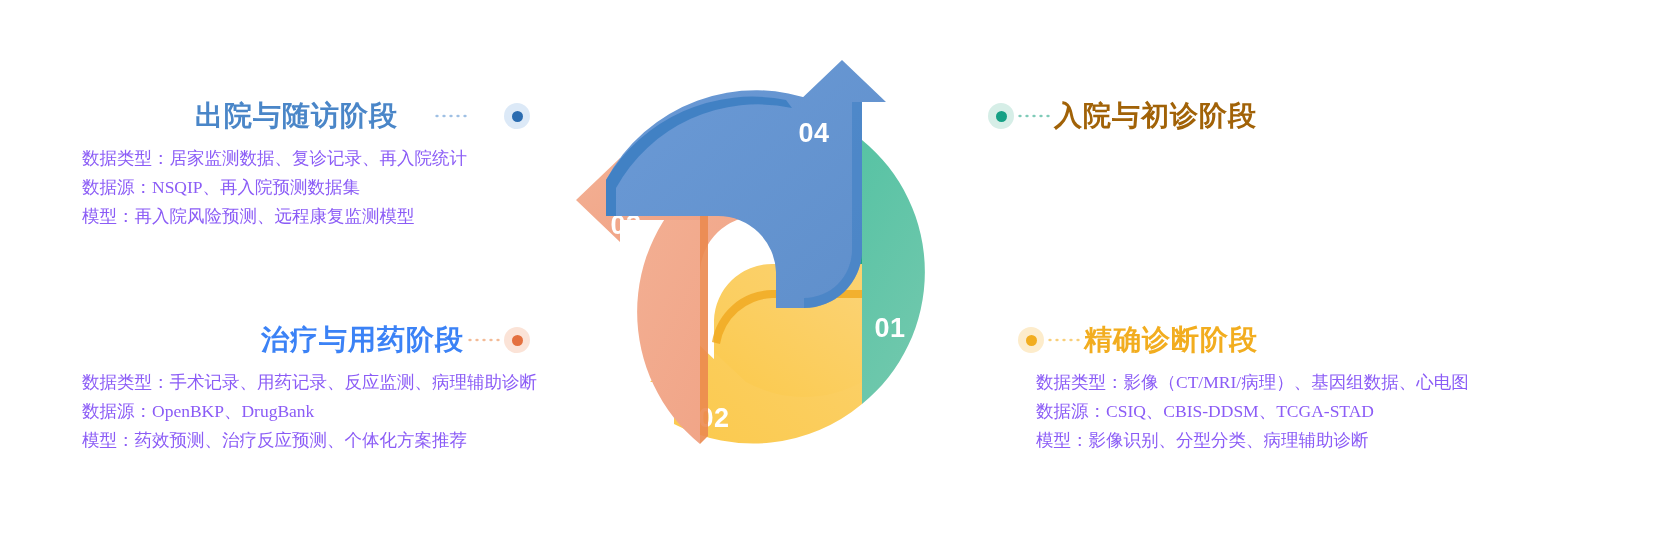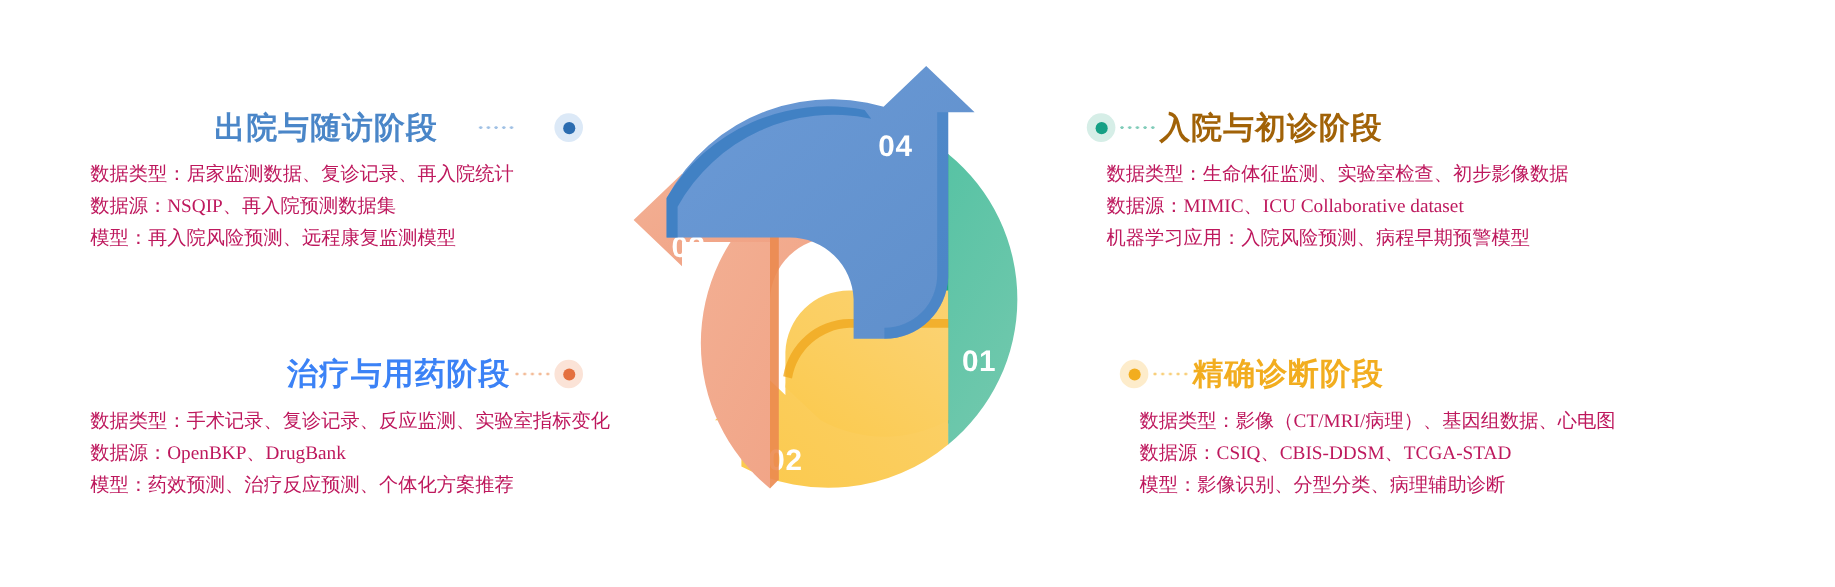--- a/index.html
+++ b/index.html
@@ -92,21 +92,21 @@
     height: 11px;
     margin: -5.5px 0 0 -5.5px;
     border-radius: 50%;
     background: currentColor;
   }
 
   .lines {
     margin-top: 8px;
     font-size: 17.5px;
     line-height: 29px;
-    color: #be185d;
+    color: #8b5cf6;
     white-space: nowrap;
   }
   .block.left .lines  { text-align: left; }
   .block.right .lines { text-align: left; }
 
   .lines div { white-space: nowrap; }
 
   
   #block-discharge { left: 10px;   top: 96px;  }
   #block-discharge .title-row { padding-right: 10px; gap: 33px; }
@@ -244,35 +244,30 @@
       <div>模型：再入院风险预测、远程康复监测模型</div>
     </div>
   </div>
 
   <div class="block right" id="block-admission">
     <div class="title-row">
       <span class="bullet" style="color:#16a085;background:#d6eee7"></span>
       <span class="dots" style="color:#7fcbb8"></span>
       <span class="phase-title" style="color:#a16207">入院与初诊阶段</span>
     </div>
-    <div class="lines">
-      <div>数据类型：生命体征监测、实验室检查、初步影像数据</div>
-      <div>数据源：MIMIC、ICU Collaborative dataset</div>
-      <div>机器学习应用：入院风险预测、病程早期预警模型</div>
-    </div>
   </div>
 
   <div class="block left" id="block-treatment">
     <div class="title-row">
       <span class="phase-title" style="color:#3b82f6">治疗与用药阶段</span>
       <span class="dots" style="color:#f3bb97"></span>
       <span class="bullet" style="color:#e4703f;background:#fbe3d7"></span>
     </div>
     <div class="lines">
-      <div>数据类型：手术记录、复诊记录、反应监测、实验室指标变化</div>
+      <div>数据类型：手术记录、用药记录、反应监测、病理辅助诊断</div>
       <div>数据源：OpenBKP、DrugBank</div>
       <div>模型：药效预测、治疗反应预测、个体化方案推荐</div>
     </div>
   </div>
 
   <div class="block right" id="block-diagnosis">
     <div class="title-row">
       <span class="bullet" style="color:#f2ad1f;background:#fdeccb"></span>
       <span class="dots" style="color:#f8cf7a"></span>
       <span class="phase-title" style="color:#f2ad1f">精确诊断阶段</span>

